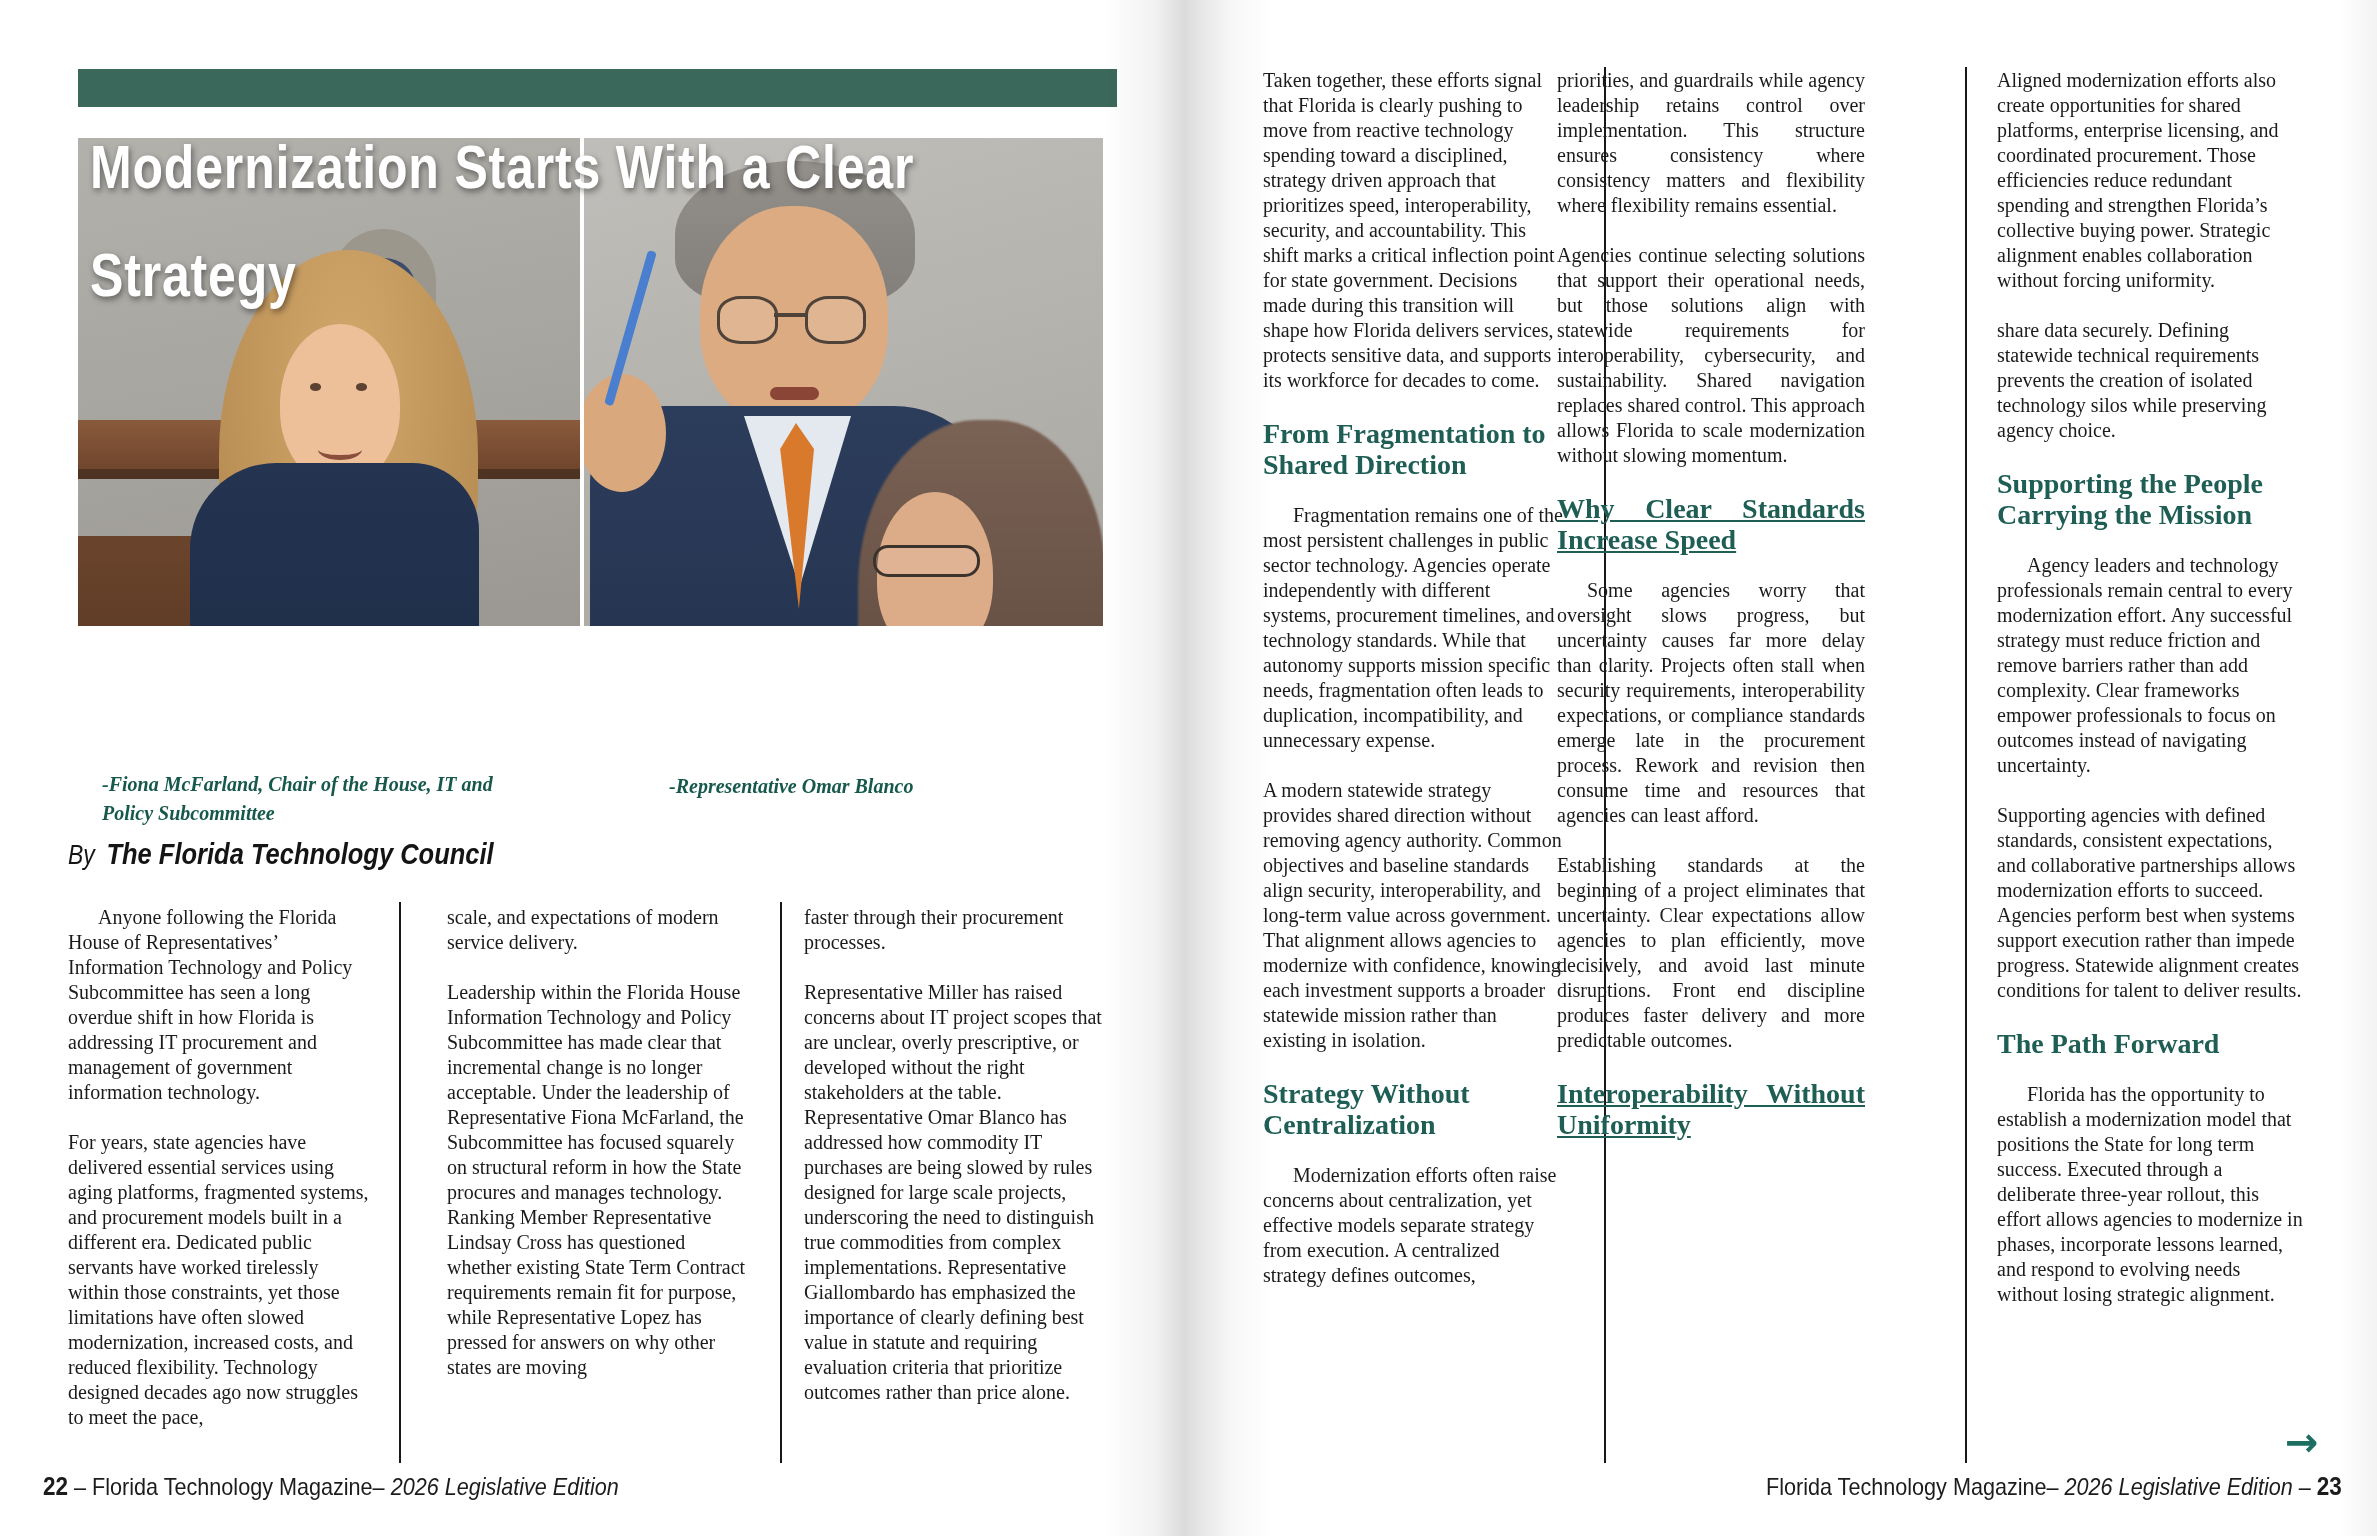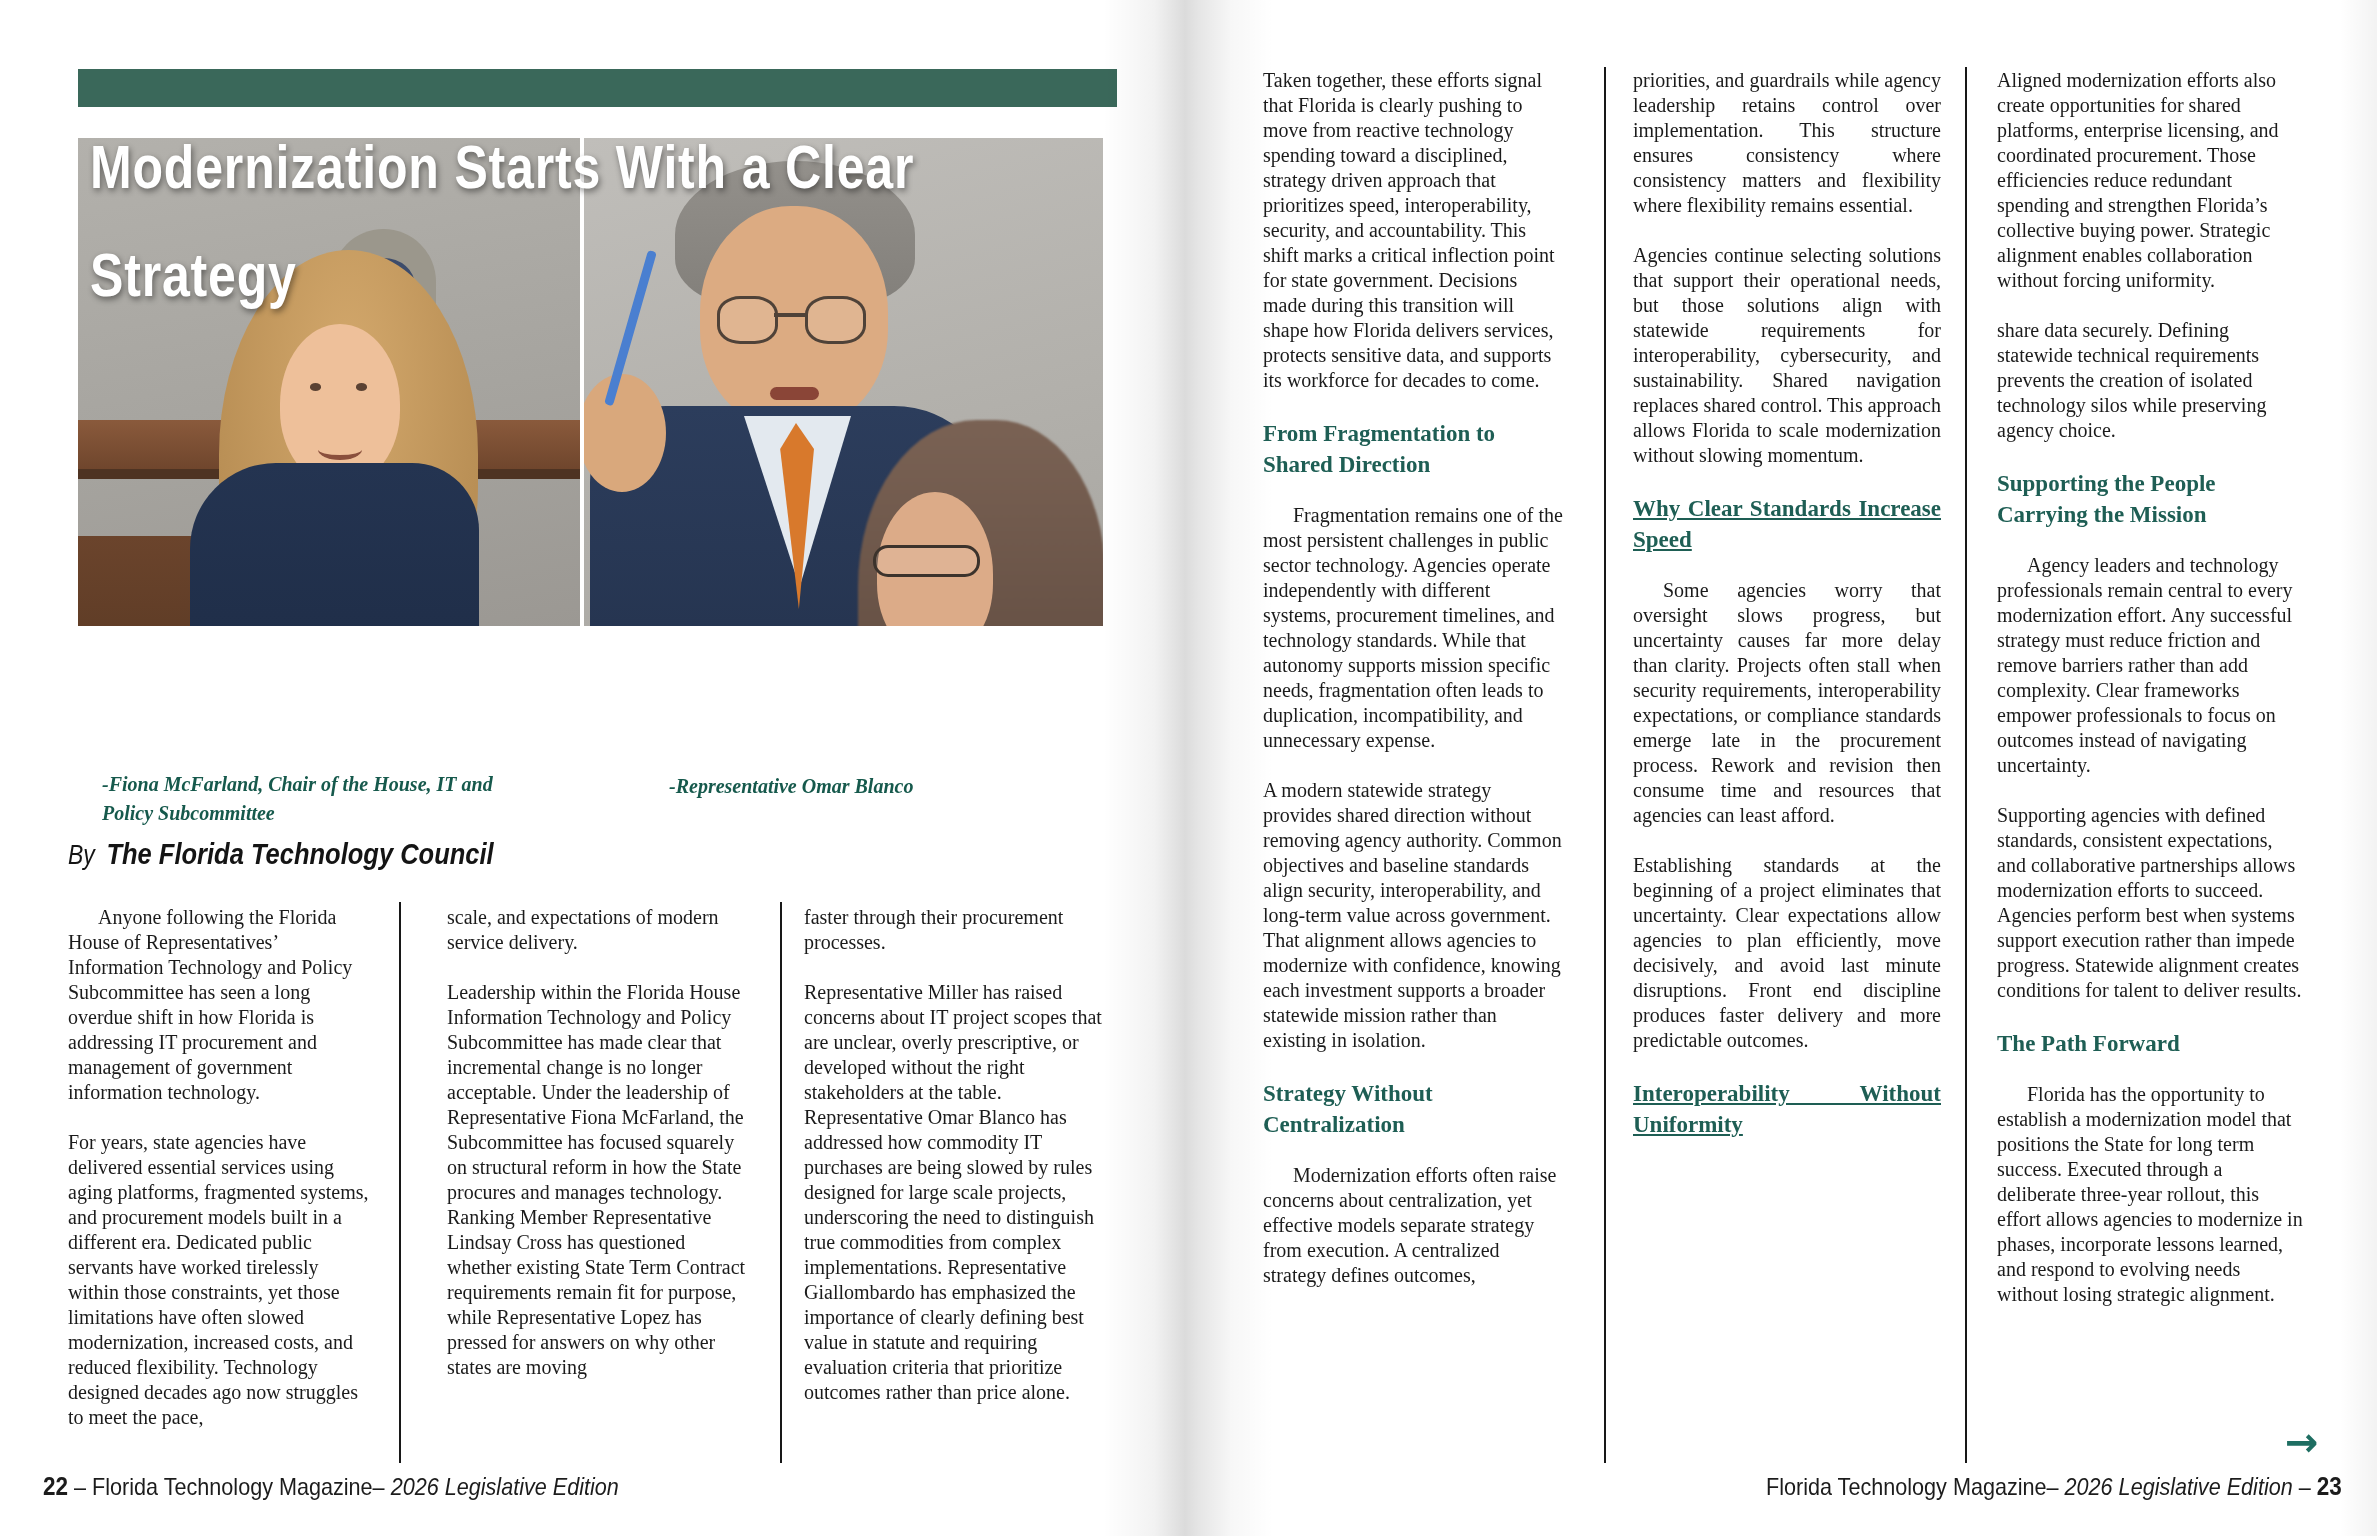--- a/index.html
+++ b/index.html
@@ -81,27 +81,27 @@
   .cap-left{left:102px;top:770px;width:447px;}
   .cap-right{left:669px;top:772px;width:399px;}
   .byline{position:absolute;left:68px;top:837px;font-family:"Liberation Sans",sans-serif;
     font-style:italic;transform:scaleX(0.85);transform-origin:left center;white-space:nowrap;color:#141414;}
   .byline .by{font-size:27px;font-weight:normal;}
   .byline .who{font-size:30px;font-weight:bold;margin-left:9.5px;}
   
   .col{position:absolute;font-size:20px;line-height:25px;color:var(--body-ink);}
   .col p{margin:0 0 25px 0;}
   .col p.ind{text-indent:30px;}
-  .col h3{font-family:"Liberation Serif",serif;color:var(--heading);font-size:23px;line-height:31px;
+  .col h3{font-family:"Liberation Serif",serif;color:var(--heading);font-size:28px;line-height:31px;
     font-weight:bold;margin:1.9px 0 23px 0;}
   .lcol1{left:68px;top:905px;width:302px;}
   .lcol2{left:447px;top:905px;width:306px;}
   .lcol3{left:804px;top:905px;width:309px;}
   .rcol1{left:1263px;top:68px;width:300px;}
-  .rcol2{left:1633px;top:68px;width:308px;}
+  .rcol2{left:1557px;top:68px;width:308px;}
   .rcol2 p{text-align:justify;}
   .rcol2 h3{text-align:justify;text-decoration:underline;}
   .rcol3{left:1997px;top:68px;width:306px;}
   .vdiv{position:absolute;width:1.9px;background:#181818;}
   .ld1{left:399px;top:902px;height:561px;}
   .ld2{left:780px;top:902px;height:561px;}
   .rd1{left:1604px;top:67px;height:1396px;}
   .rd2{left:1965px;top:67px;height:1396px;}
   
   .footer{position:absolute;top:1472px;font-family:"Liberation Sans",sans-serif;font-size:24px;color:#1c1c1c;white-space:nowrap;}

